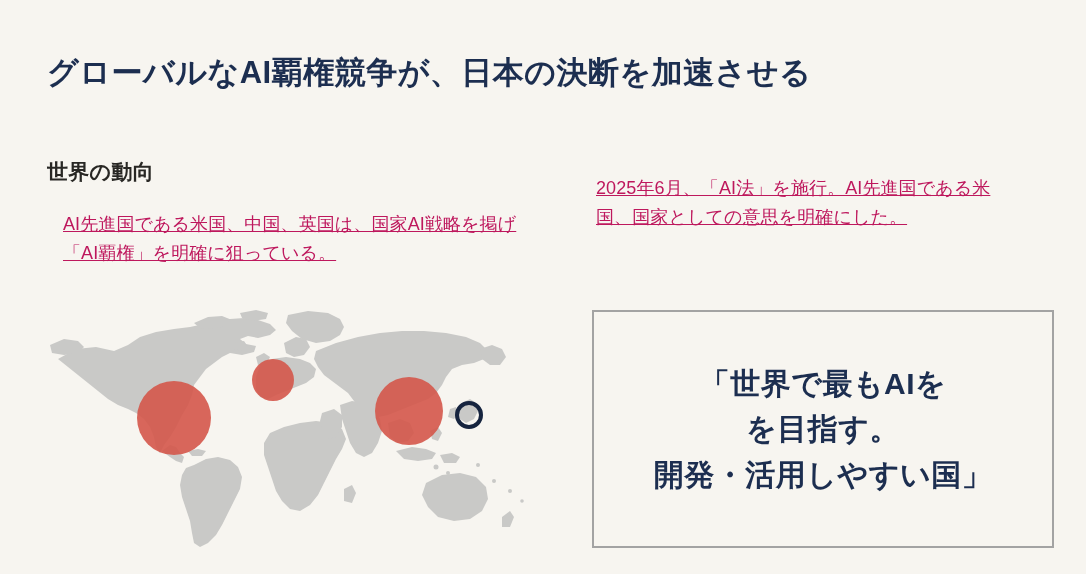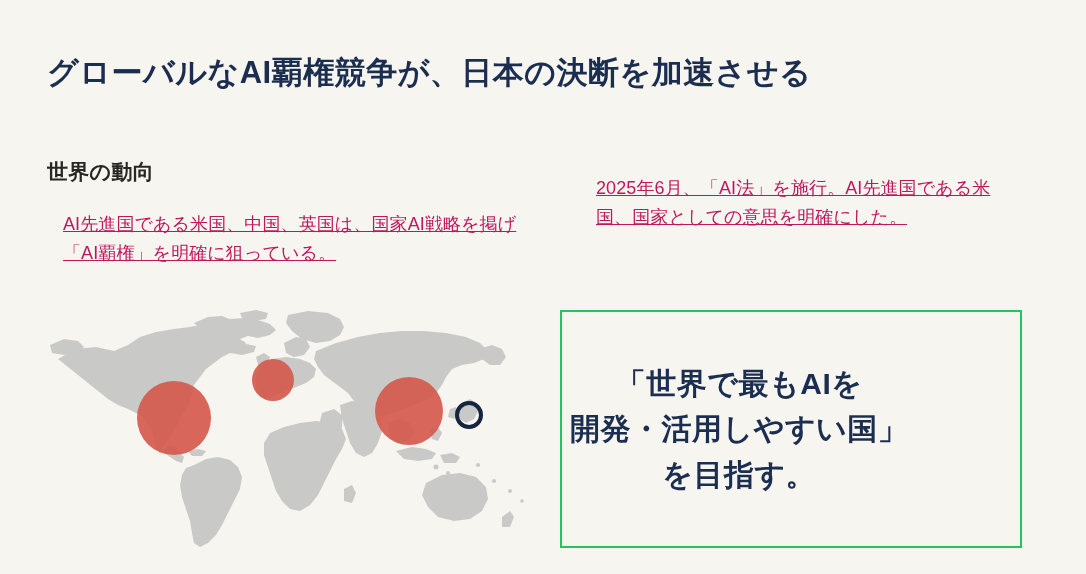--- a/index.html
+++ b/index.html
@@ -69,29 +69,29 @@
   }
   .map-wrap svg {
     display: block;
     width: 100%;
     height: 100%;
   }
 
   
   .quote-box {
     position: absolute;
-    left: 560px;
+    left: 592px;
     top: 310px;
     width: 462px;
     height: 238px;
-    border: 2px solid #22c55e;
+    border: 2px solid #a3a3a3;
     box-sizing: border-box;
     display: flex;
     align-items: center;
-    justify-content: flex-start;
+    justify-content: center;
   }
   .quote-text {
     font-size: 30px;
     font-weight: 700;
     line-height: 1.52;
     color: #1c2e50;
     text-align: center;
     letter-spacing: 0.5px;
     padding: 0 8px;
   }
@@ -193,16 +193,16 @@
   </svg>
 </div>
 
 <div class="col-right">
   <div class="col-body">2025年6月、「AI法」を施行。AI先進国である米国、国家としての意思を明確にした。</div>
 </div>
 
 <div class="quote-box">
   <div class="quote-text">
     <span>「世界で最もAIを</span>
+    <span>を目指す。</span>
     <span>開発・活用しやすい国」</span>
-    <span>を目指す。</span>
   </div>
 </div>
 
 </body></html>

